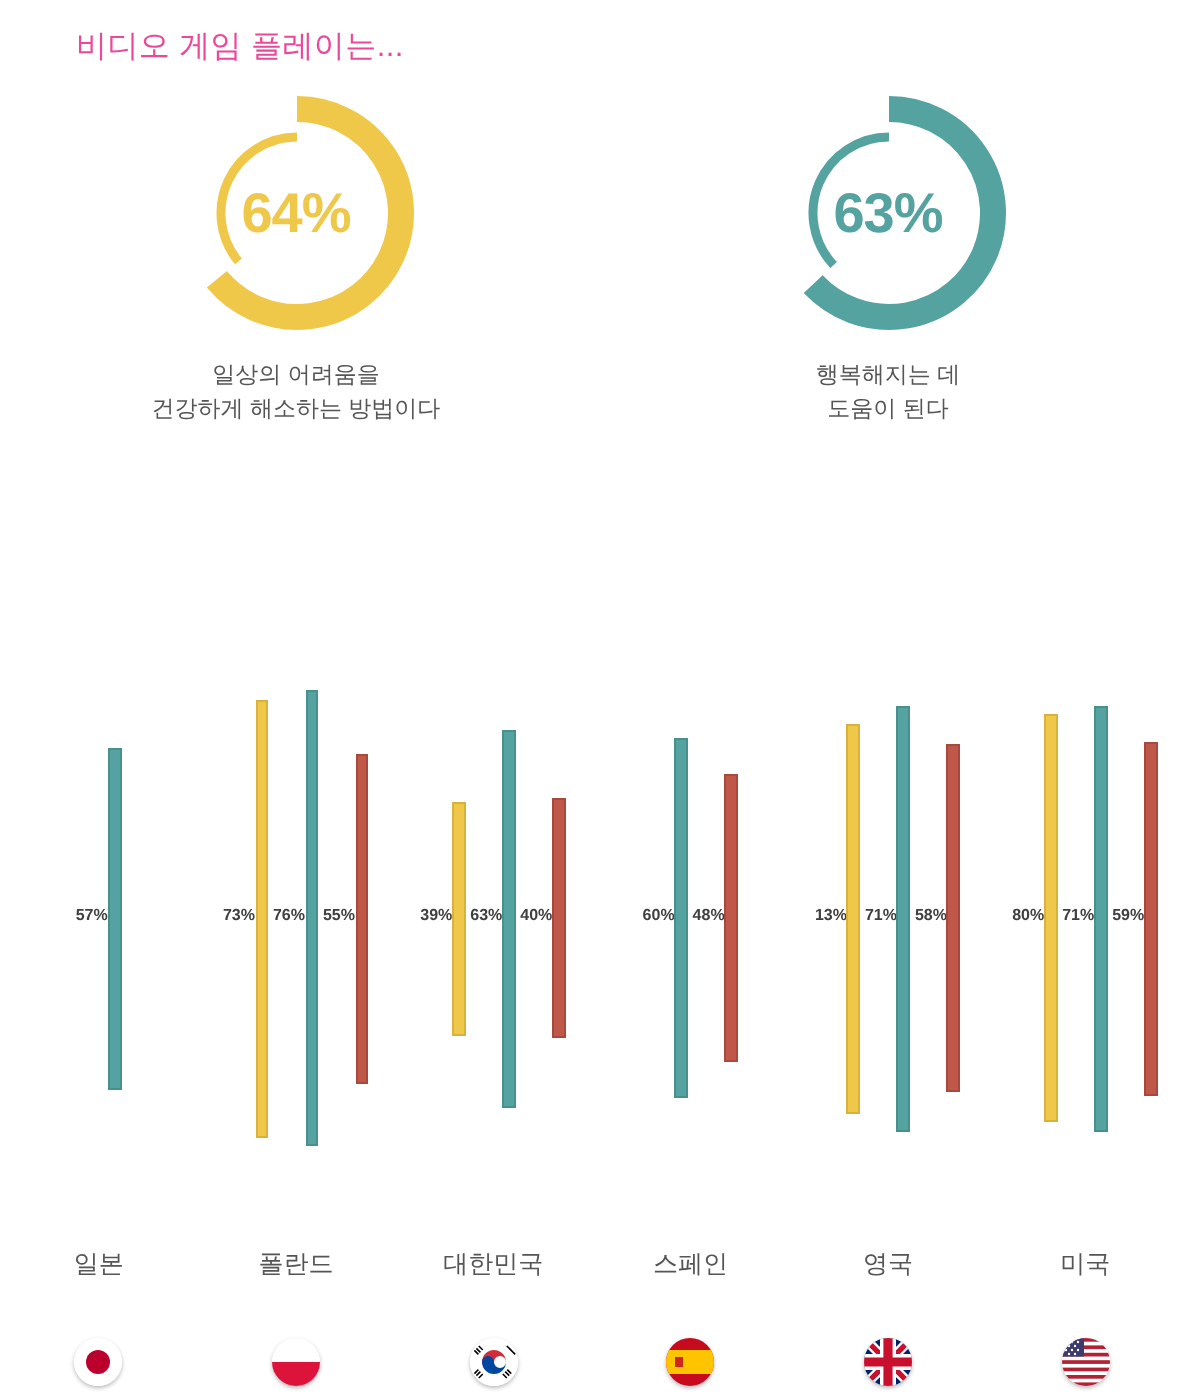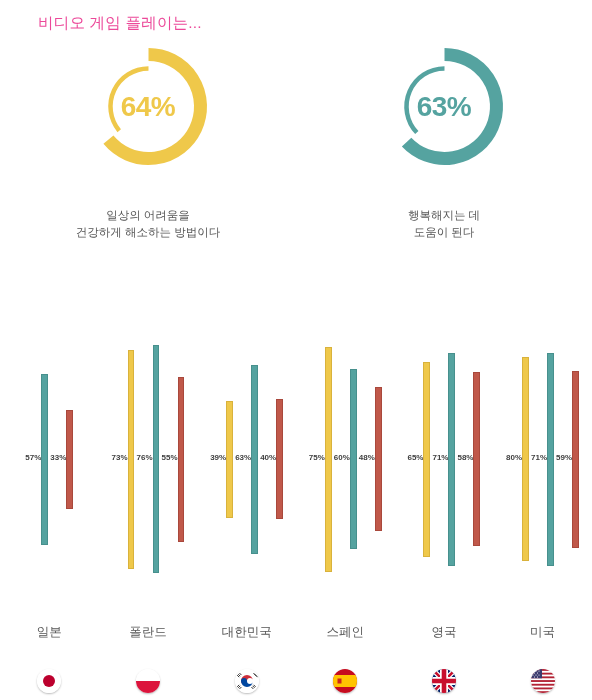--- a/index.html
+++ b/index.html
@@ -18,32 +18,32 @@
     font-size:15.5px;color:#ec4899;letter-spacing:.2px;
     white-space:nowrap;
   }
 
   
   #donut-row{
     position:absolute;left:0;top:44px;width:592px;height:185px;
     display:flex;justify-content:space-around;align-items:flex-start;
   }
   .donut-cell{
-    width:190px;display:flex;flex-direction:column;align-items:center;gap:38px;
+    width:190px;display:flex;flex-direction:column;align-items:center;
   }
   .donut-wrap{position:relative;width:125px;height:125px;}
   .donut-wrap svg{display:block;width:125px;height:125px;}
   .donut-value{
     position:absolute;left:0;top:0;width:125px;height:125px;
     display:flex;align-items:center;justify-content:center;
     font-size:28px;font-weight:bold;letter-spacing:-0.5px;
     pointer-events:none;
   }
   .donut-caption{
-    text-align:center;
+    margin-top:11px;text-align:center;
     font-size:11.5px;line-height:1.45;color:#555555;
     white-space:pre-line;
   }
 
   
   #bar-chart{
     position:absolute;left:0;top:300px;width:592px;height:340px;
   }
   #bars-area{
     position:absolute;left:0;top:0;width:592px;height:318px;
@@ -118,24 +118,20 @@
     </div>
   </div>
 
 <div id="bar-chart">
   <div id="bars-area">
       <div class="bar-group">
         <div class="bar-col">
           <div class="bar-label">57%</div>
           <div class="bar-rect s1" style="height: 171px;"></div>
         </div>
-        <div class="bar-col">
-          <div class="bar-label">33%</div>
-          <div class="bar-rect s2" style="height: 99px;"></div>
-        </div>
       </div>
       <div class="bar-group">
         <div class="bar-col">
           <div class="bar-label">73%</div>
           <div class="bar-rect s0" style="height: 219px;"></div>
         </div>
         <div class="bar-col">
           <div class="bar-label">76%</div>
           <div class="bar-rect s1" style="height: 228px;"></div>
         </div>
@@ -153,35 +149,31 @@
           <div class="bar-label">63%</div>
           <div class="bar-rect s1" style="height: 189px;"></div>
         </div>
         <div class="bar-col">
           <div class="bar-label">40%</div>
           <div class="bar-rect s2" style="height: 120px;"></div>
         </div>
       </div>
       <div class="bar-group">
         <div class="bar-col">
-          <div class="bar-label">75%</div>
-          <div class="bar-rect s0" style="height: 225px;"></div>
-        </div>
-        <div class="bar-col">
           <div class="bar-label">60%</div>
           <div class="bar-rect s1" style="height: 180px;"></div>
         </div>
         <div class="bar-col">
           <div class="bar-label">48%</div>
           <div class="bar-rect s2" style="height: 144px;"></div>
         </div>
       </div>
       <div class="bar-group">
         <div class="bar-col">
-          <div class="bar-label">65%</div>
+          <div class="bar-label">13%</div>
           <div class="bar-rect s0" style="height: 195px;"></div>
         </div>
         <div class="bar-col">
           <div class="bar-label">71%</div>
           <div class="bar-rect s1" style="height: 213px;"></div>
         </div>
         <div class="bar-col">
           <div class="bar-label">58%</div>
           <div class="bar-rect s2" style="height: 174px;"></div>
         </div>

